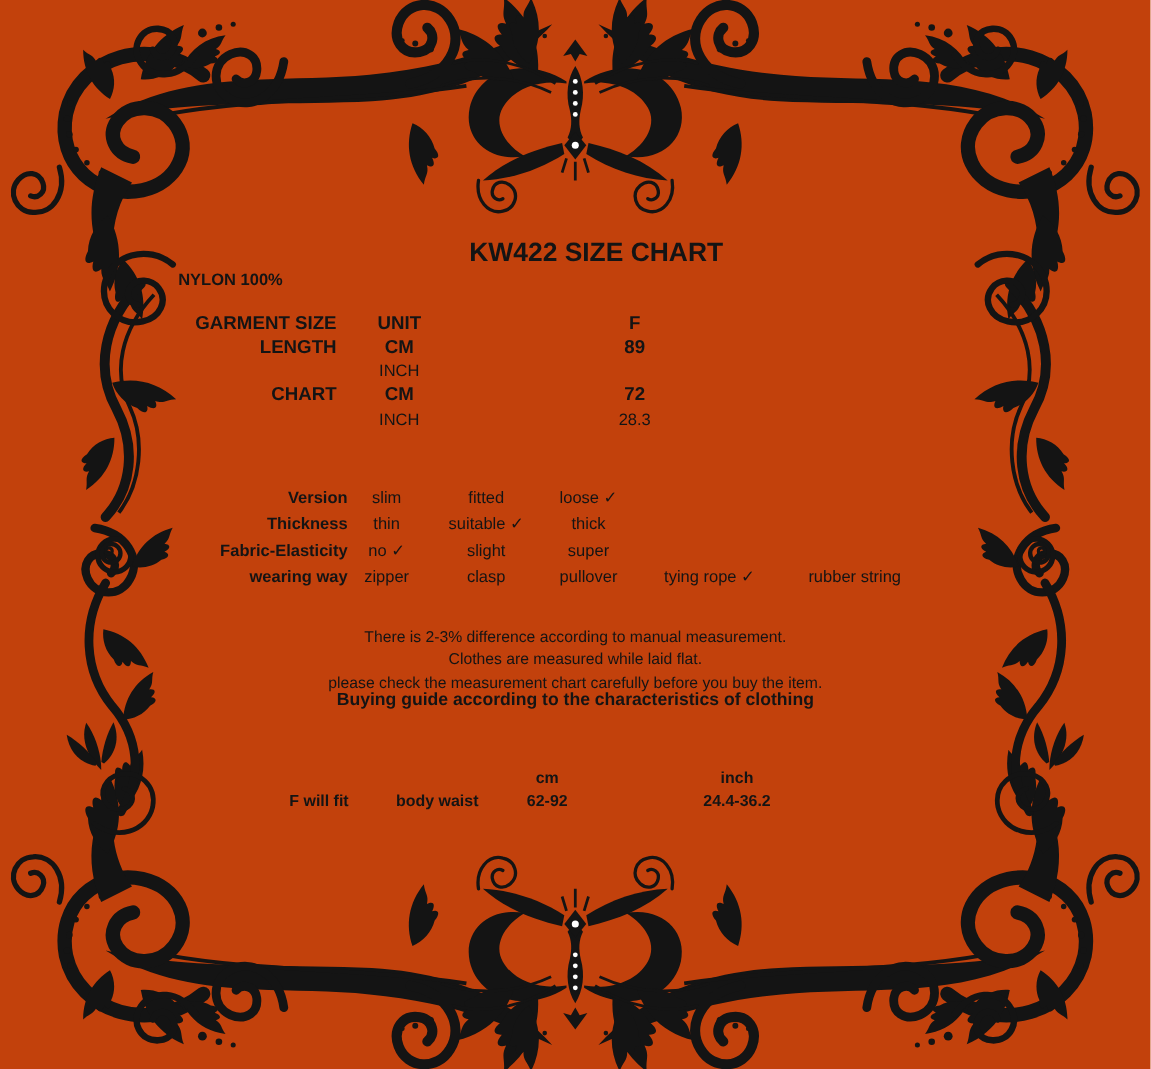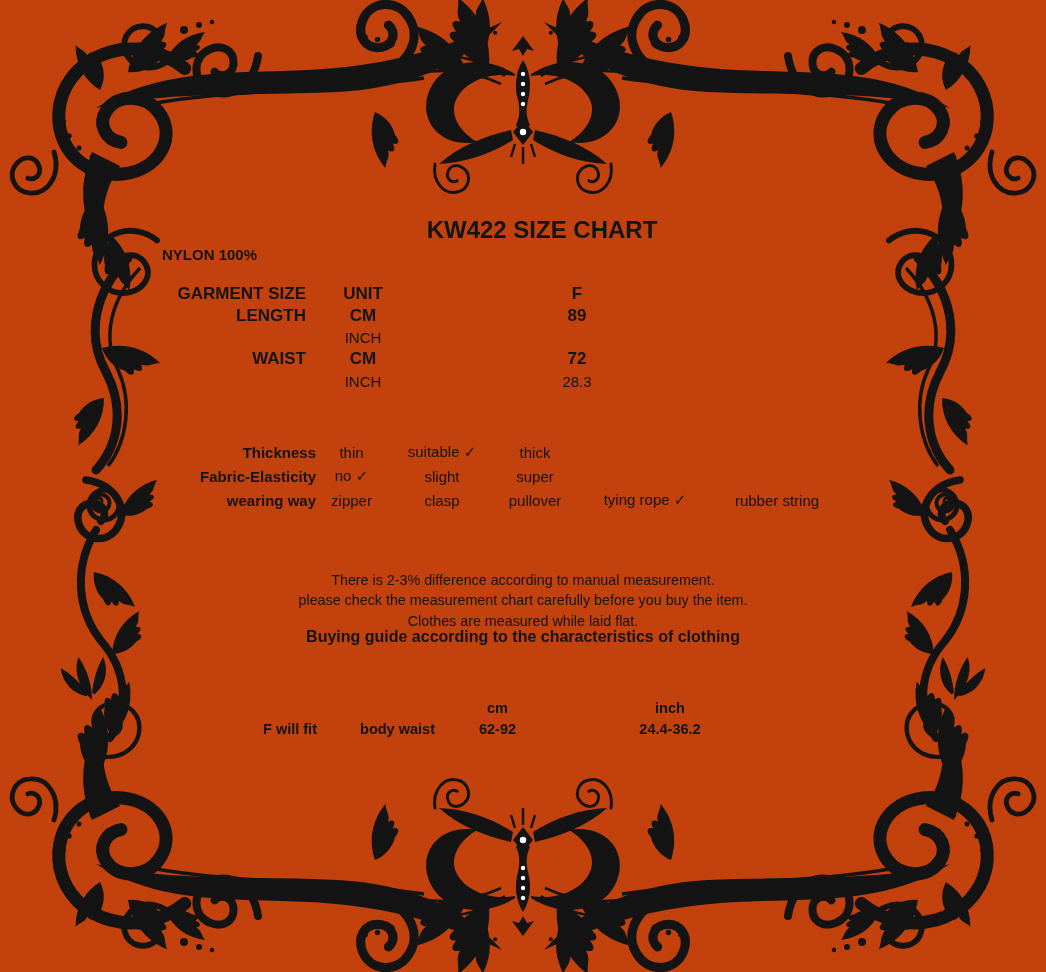--- a/index.html
+++ b/index.html
@@ -162,32 +162,40 @@
     <div class="sRow bold">
       <div class="nw">LENGTH</div>
       <div class="nw">CM</div>
       <div class="nw">89</div>
     </div>
     <div class="sRow reg">
       <div class="nw"></div>
       <div class="nw">INCH</div>
     </div>
     <div class="sRow bold">
-      <div class="nw">WAIST</div>
+      <div class="nw">CHART</div>
       <div class="nw">CM</div>
       <div class="nw">72</div>
     </div>
     <div class="sRow reg">
       <div class="nw"></div>
       <div class="nw">INCH</div>
       <div class="nw">28.3</div>
     </div>
   </div>
 
   <div class="attrTable">
+    <div class="aRow">
+      <div class="aLabel nw">Version</div>
+      <div class="aOpt nw">slim</div>
+      <div class="aOpt nw">fitted</div>
+      <div class="aOpt nw">loose ✓</div>
+      <div class="aOpt nw"></div>
+      <div class="aOpt nw"></div>
+    </div>
     <div class="aRow">
       <div class="aLabel nw">Thickness</div>
       <div class="aOpt nw">thin</div>
       <div class="aOpt nw">suitable ✓</div>
       <div class="aOpt nw">thick</div>
       <div class="aOpt nw"></div>
       <div class="aOpt nw"></div>
     </div>
     <div class="aRow">
       <div class="aLabel nw">Fabric-Elasticity</div>
@@ -202,22 +210,22 @@
       <div class="aOpt nw">zipper</div>
       <div class="aOpt nw">clasp</div>
       <div class="aOpt nw">pullover</div>
       <div class="aOpt nw">tying rope ✓</div>
       <div class="aOpt nw">rubber string</div>
     </div>
   </div>
 
   <div class="notes">
     <div class="nw">There is 2-3% difference according to manual measurement.</div>
+    <div class="nw">Clothes are measured while laid flat.</div>
     <div class="nw">please check the measurement chart carefully before you buy the item.</div>
-    <div class="nw">Clothes are measured while laid flat.</div>
   </div>
   <div class="guide nw">Buying guide according to the characteristics of clothing</div>
 
   <div class="fitTable">
     <div class="fRow">
       <div></div>
       <div></div>
       <div class="nw">cm</div>
       <div class="nw">inch</div>
     </div>

